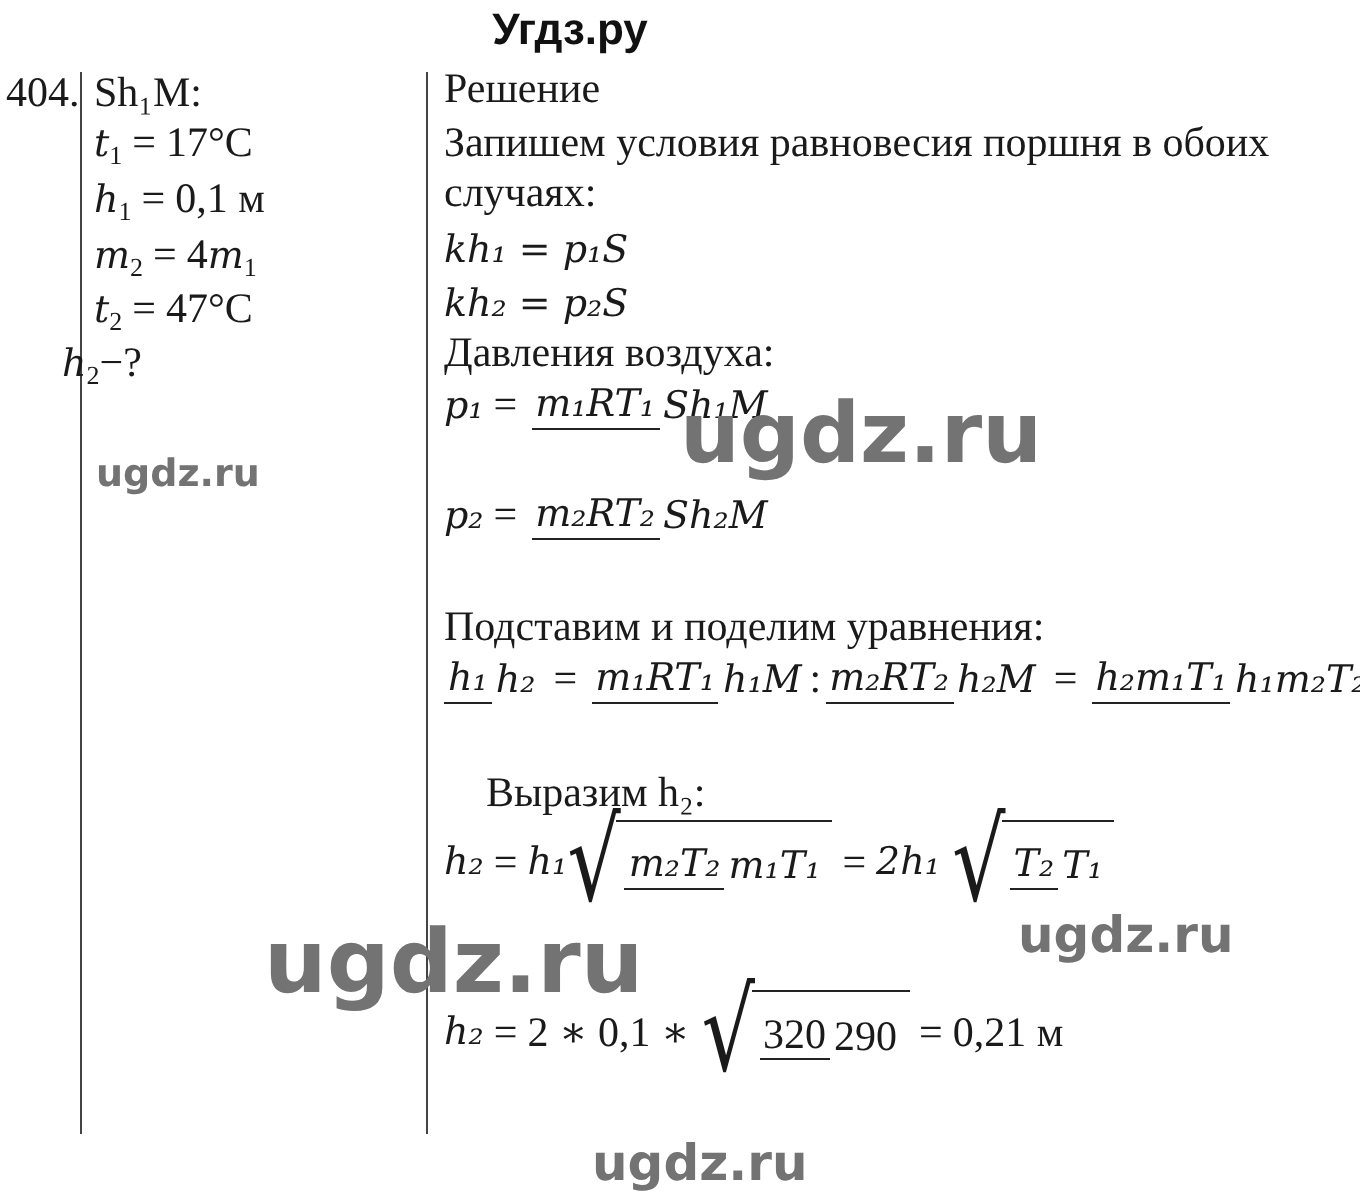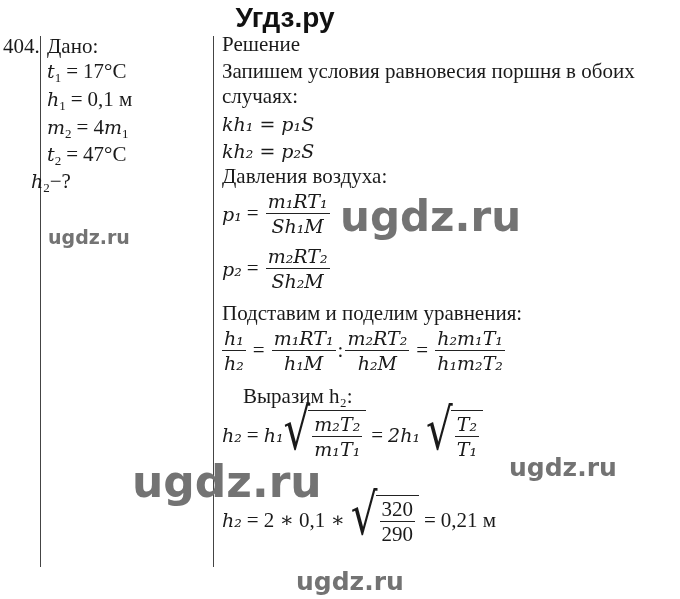--- a/index.html
+++ b/index.html
@@ -1,47 +1,47 @@
 <!DOCTYPE html>
 <html><head>
 <meta charset="utf-8">
 <style>
   html, body { margin: 0; padding: 0; background: #ffffff; }
   body { width: 680px; height: 599px; position: relative; overflow: hidden;
          font-family: "Liberation Serif", "DejaVu Serif", serif; color: #1a1a1a; }
   .abs { position: absolute; white-space: nowrap; }
   .site-title { left: 0; width: 570px; top: 2px; text-align: center;
     font-family: "Liberation Sans", "DejaVu Sans", sans-serif; font-weight: bold;
-    font-size: 28px; color: #111; }
+    font-size: 22px; color: #111; }
   .vline { position: absolute; width: 1px; background: #444; }
   .txt { font-size: 21px; line-height: 22px; }
   i.v { font-family: "DejaVu Serif", serif; font-style: italic; font-size: 19px; }
   sub { font-size: 13px; vertical-align: -4px; line-height: 0; }
   .eq { margin: 0 5px; }
-  .frac { display: inline-flex; flex-direction: column; align-items: center; vertical-align: middle; margin: 0 2px; }
+  .frac { display: inline-flex; flex-direction: row; align-items: center; vertical-align: middle; margin: 0 2px; }
   .frac .num { padding: 0 2px 1px; border-bottom: 1.5px solid #222; line-height: 22px; }
   .frac .den { padding: 1px 2px 0; line-height: 22px; }
   .math-row { display: flex; align-items: center; font-size: 21px; }
   .sqrt { display: inline-flex; align-items: stretch; vertical-align: middle; }
   .sqrt .rad { font-size: 42px; line-height: 1; transform: scaleY(1.35); font-family: "DejaVu Serif", serif; margin-right: -2px; }
   .sqrt .body { border-top: 1.5px solid #222; padding: 2px 2px 0; display: flex; align-items: center; }
   .wm { font-family: "DejaVu Sans", "Liberation Sans", sans-serif; font-weight: bold; color: #737373; }
   .upright { font-family: "Liberation Serif", serif; font-style: normal; }
 </style>
 </head>
 <body>
 
 <div class="abs site-title">Угдз.ру</div>
 
 <div class="vline" style="left:40px; top:36px; height:531px;"></div>
 <div class="vline" style="left:213px; top:36px; height:531px;"></div>
 
 <div class="abs txt" style="left:3px; top:35px;">404.</div>
 
-<div class="abs txt" style="left:47px; top:35px;">Дано:</div>
+<div class="abs txt" style="left:47px; top:35px;">Sh₁M:</div>
 
 <div class="abs txt" style="left:47px; top:60px;">
   <i class="v">t</i><sub>1</sub><span class="eq">=</span><span>17°C</span>
 </div>
 <div class="abs txt" style="left:47px; top:88px;">
   <i class="v">h</i><sub>1</sub><span class="eq">=</span><span>0,1 м</span>
 </div>
 <div class="abs txt" style="left:47px; top:116px;">
   <i class="v">m</i><sub>2</sub><span class="eq">=</span><span>4</span><i class="v">m</i><sub>1</sub>
 </div>

